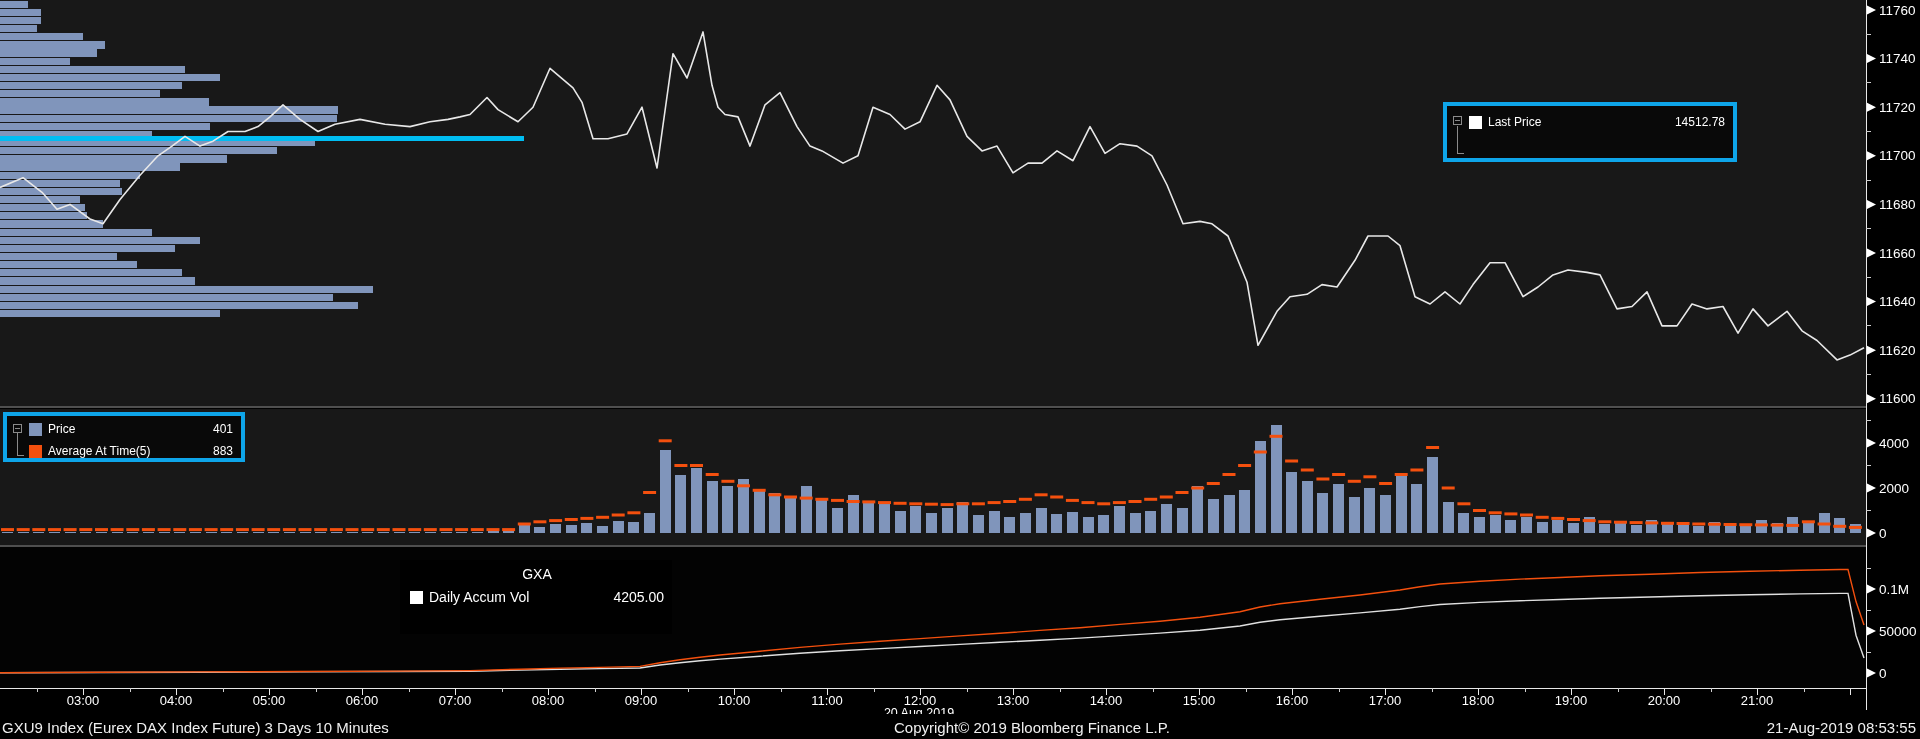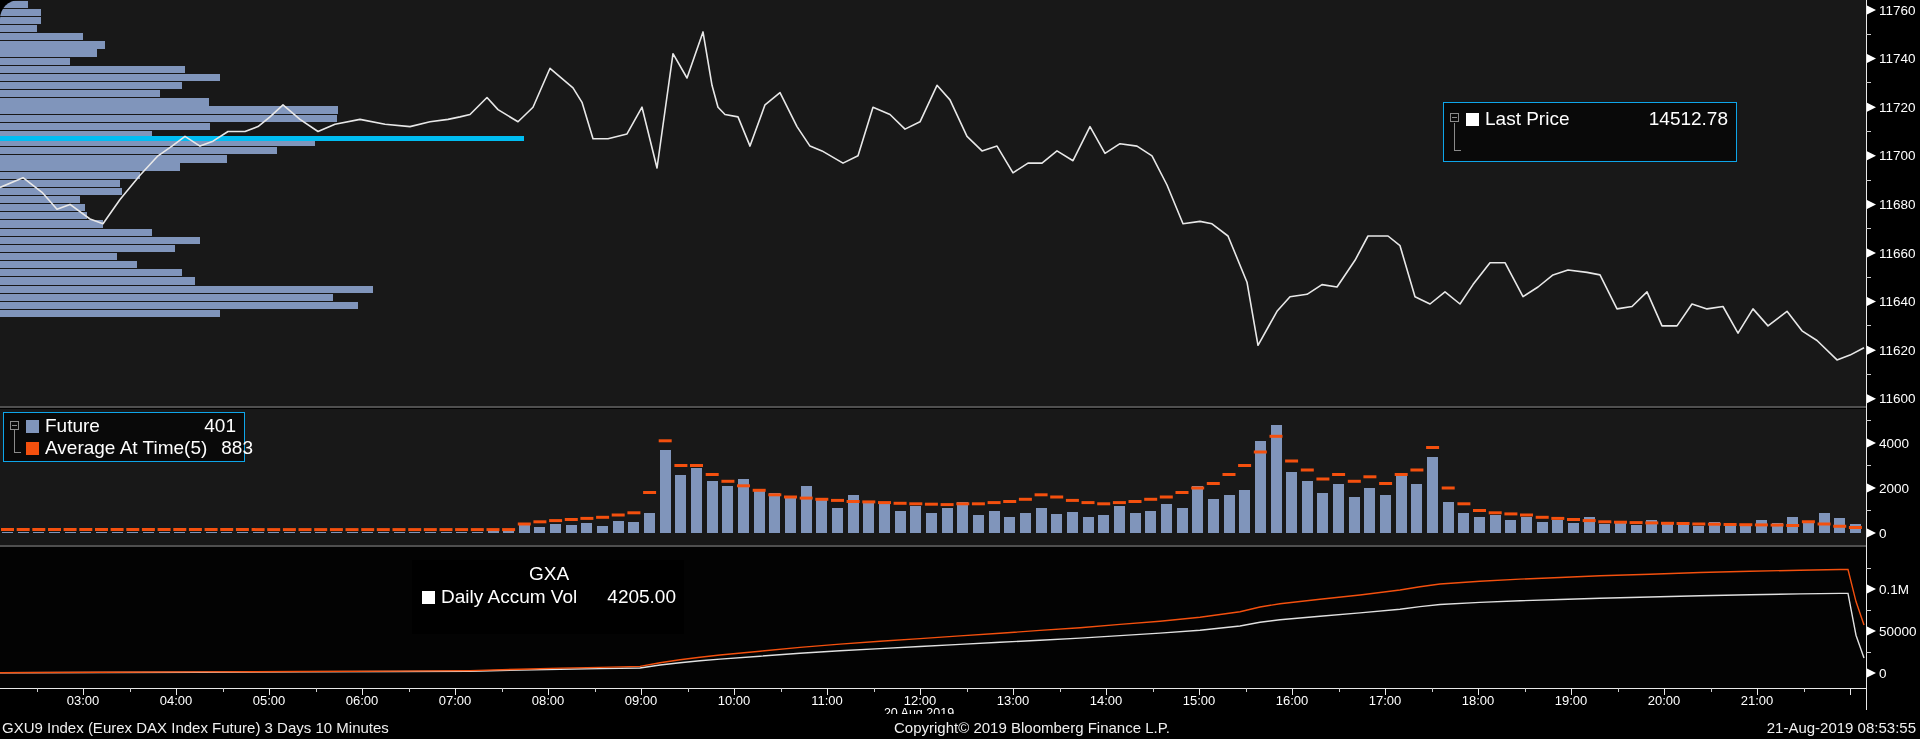--- a/index.html
+++ b/index.html
@@ -1,40 +1,40 @@
 <!DOCTYPE html>
 <html><head>
 <meta charset="utf-8">
 <style>
   * { margin:0; padding:0; box-sizing:border-box; }
   html,body { background:#000; }
   .stage { position:relative; width:1920px; height:739px; background:#000; overflow:hidden;
-           font-family:"Liberation Sans", sans-serif; color:#fff;border-radius:19px; }
+           font-family:"Liberation Sans", sans-serif; color:#fff; }
   .panel { position:absolute; left:0; width:1866px; }
   .panel-price  { top:0;   height:406px; background:#181818; }
   .panel-volume { top:409px; height:136px; background:#181818; }
   .panel-accum  { top:547px; height:141px; background:#030303; }
   .divider { position:absolute; left:0; width:1866px; height:2px; background:#4f4f4f; }
   svg.chart { position:absolute; left:0; top:0; }
 
-  .legend { position:absolute; background:rgba(8,8,8,.96); border:1px solid #0ea5e9;
-            font-size:19px; color:#fff; padding:3px 8px 3px 22px; }
+  .legend { position:absolute; background:rgba(8,8,8,.96); border:4px solid #0ea5e9;
+            font-size:12px; color:#fff; padding:3px 8px 3px 22px; }
   .legend-noborder { border:none; background:#000; padding-left:10px; }
   .lg-row { display:flex; align-items:center; height:24px; white-space:nowrap; }
   .swatch { display:inline-block; width:13px; height:13px; margin-right:6px; flex:0 0 auto; }
   .lg-val { margin-left:auto; padding-left:14px; }
   .lg-dashes { margin:0 2px 0 8px; letter-spacing:1px; }
   .lg-title { text-align:center; height:22px; line-height:22px; }
   .expander { position:absolute; left:6px; width:9px; height:9px; border:1px solid #8a8a8a; }
   .expander::after { content:""; position:absolute; left:1px; right:1px; top:3px; height:1px; background:#8a8a8a; }
   .tree { position:absolute; left:10px; width:7px; border-left:1px solid #8a8a8a; border-bottom:1px solid #8a8a8a; }
 
   .legend-price  { left:1443px; top:102px; width:294px; height:60px; padding-top:4px; }
   .legend-volume { left:3px;    top:412px; width:242px; height:50px; padding-top:2px; }
-  .legend-gxa    { left:412px;  top:560px; width:272px; height:74px; font-size:19px; }
+  .legend-gxa    { left:400px;  top:560px; width:272px; height:74px; font-size:14px; }
 
   .statusbar { position:absolute; left:0; top:714px; width:1920px; height:25px; background:#000;
                font-size:15px; color:#efefef; }
   .statusbar span { position:absolute; top:5px; white-space:nowrap; }
   .st-left  { left:2px; }
   .st-center{ left:894px; }
   .st-right { right:4px; }
 </style>
 </head>
 <body>
@@ -445,21 +445,21 @@
       <span>Last Price</span>
       <span class="lg-val">14512.78</span>
     </div>
   </div>
 
   <div class="legend legend-volume">
     <span class="expander" style="top:8px"></span>
     <span class="tree" style="top:17px; height:23px"></span>
     <div class="lg-row" style="height:22px">
       <span class="swatch" style="background:#8095bb"></span>
-      <span>Future</span>
+      <span>Price</span>
       <span class="lg-val">401</span>
     </div>
     <div class="lg-row" style="height:22px">
       <span class="swatch" style="background:#f4500e"></span>
       <span>Average At Time(5)</span>
       <span class="lg-val">883</span>
     </div>
   </div>
 
   <div class="legend legend-noborder legend-gxa">

